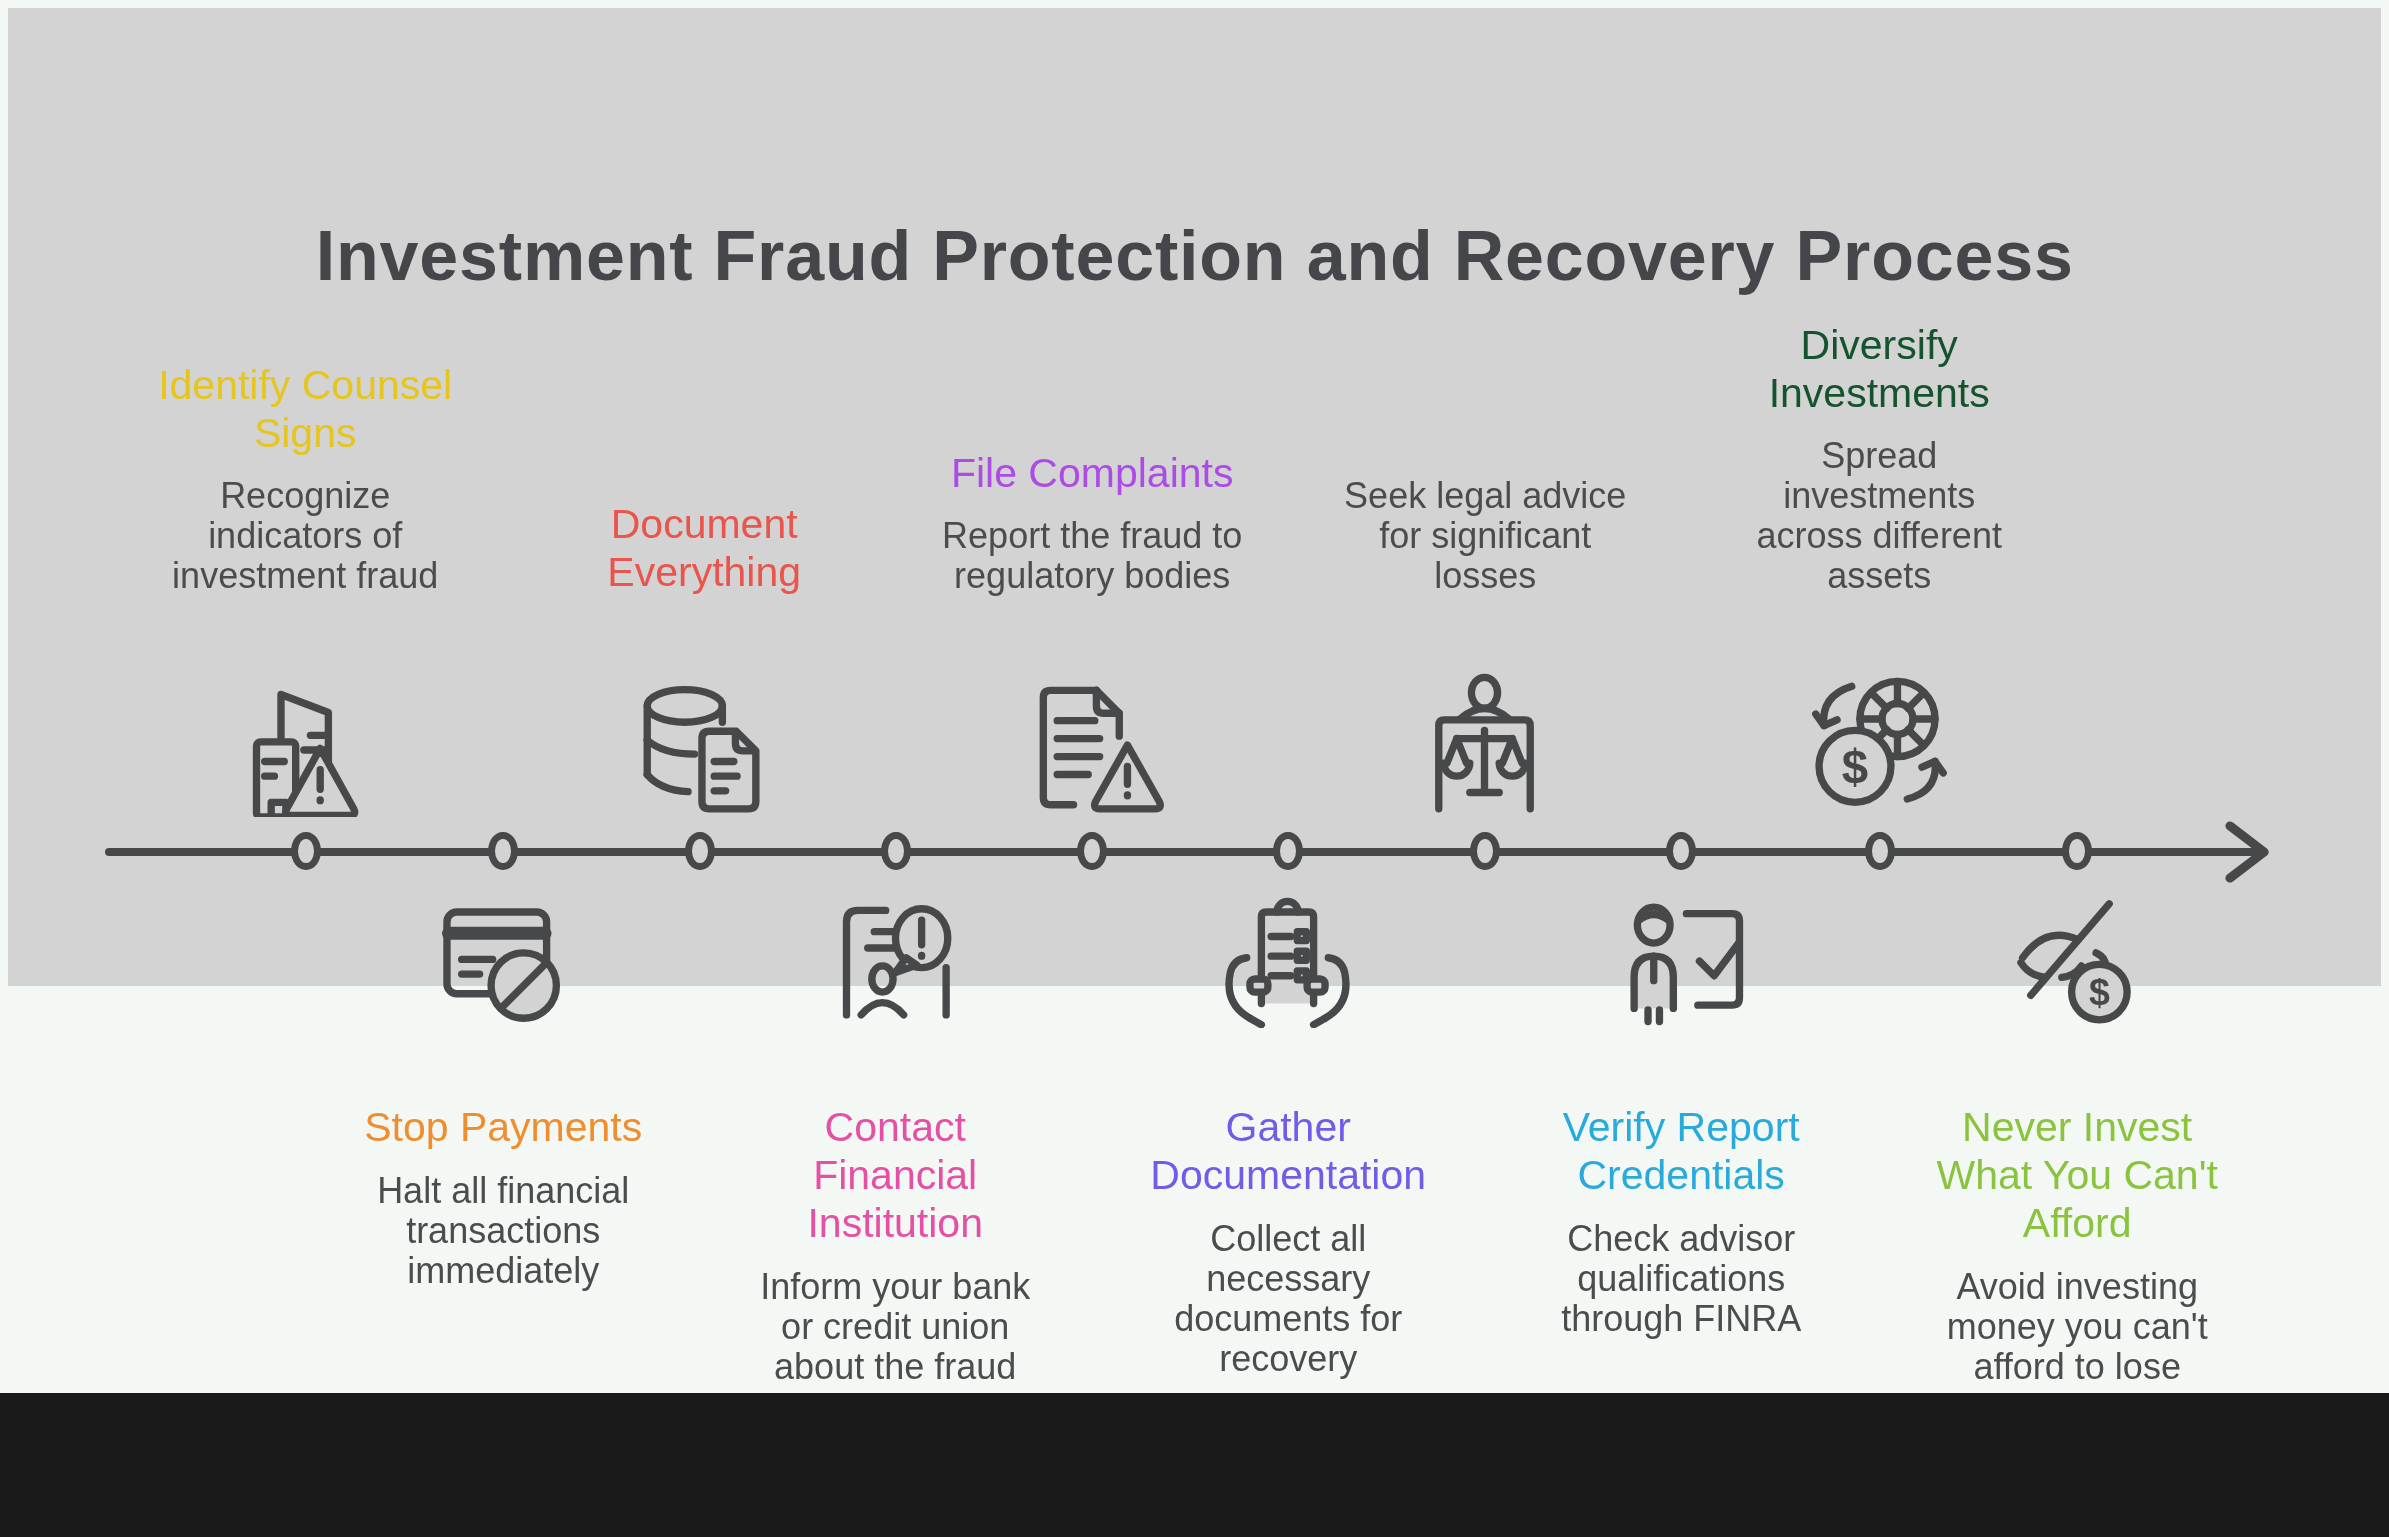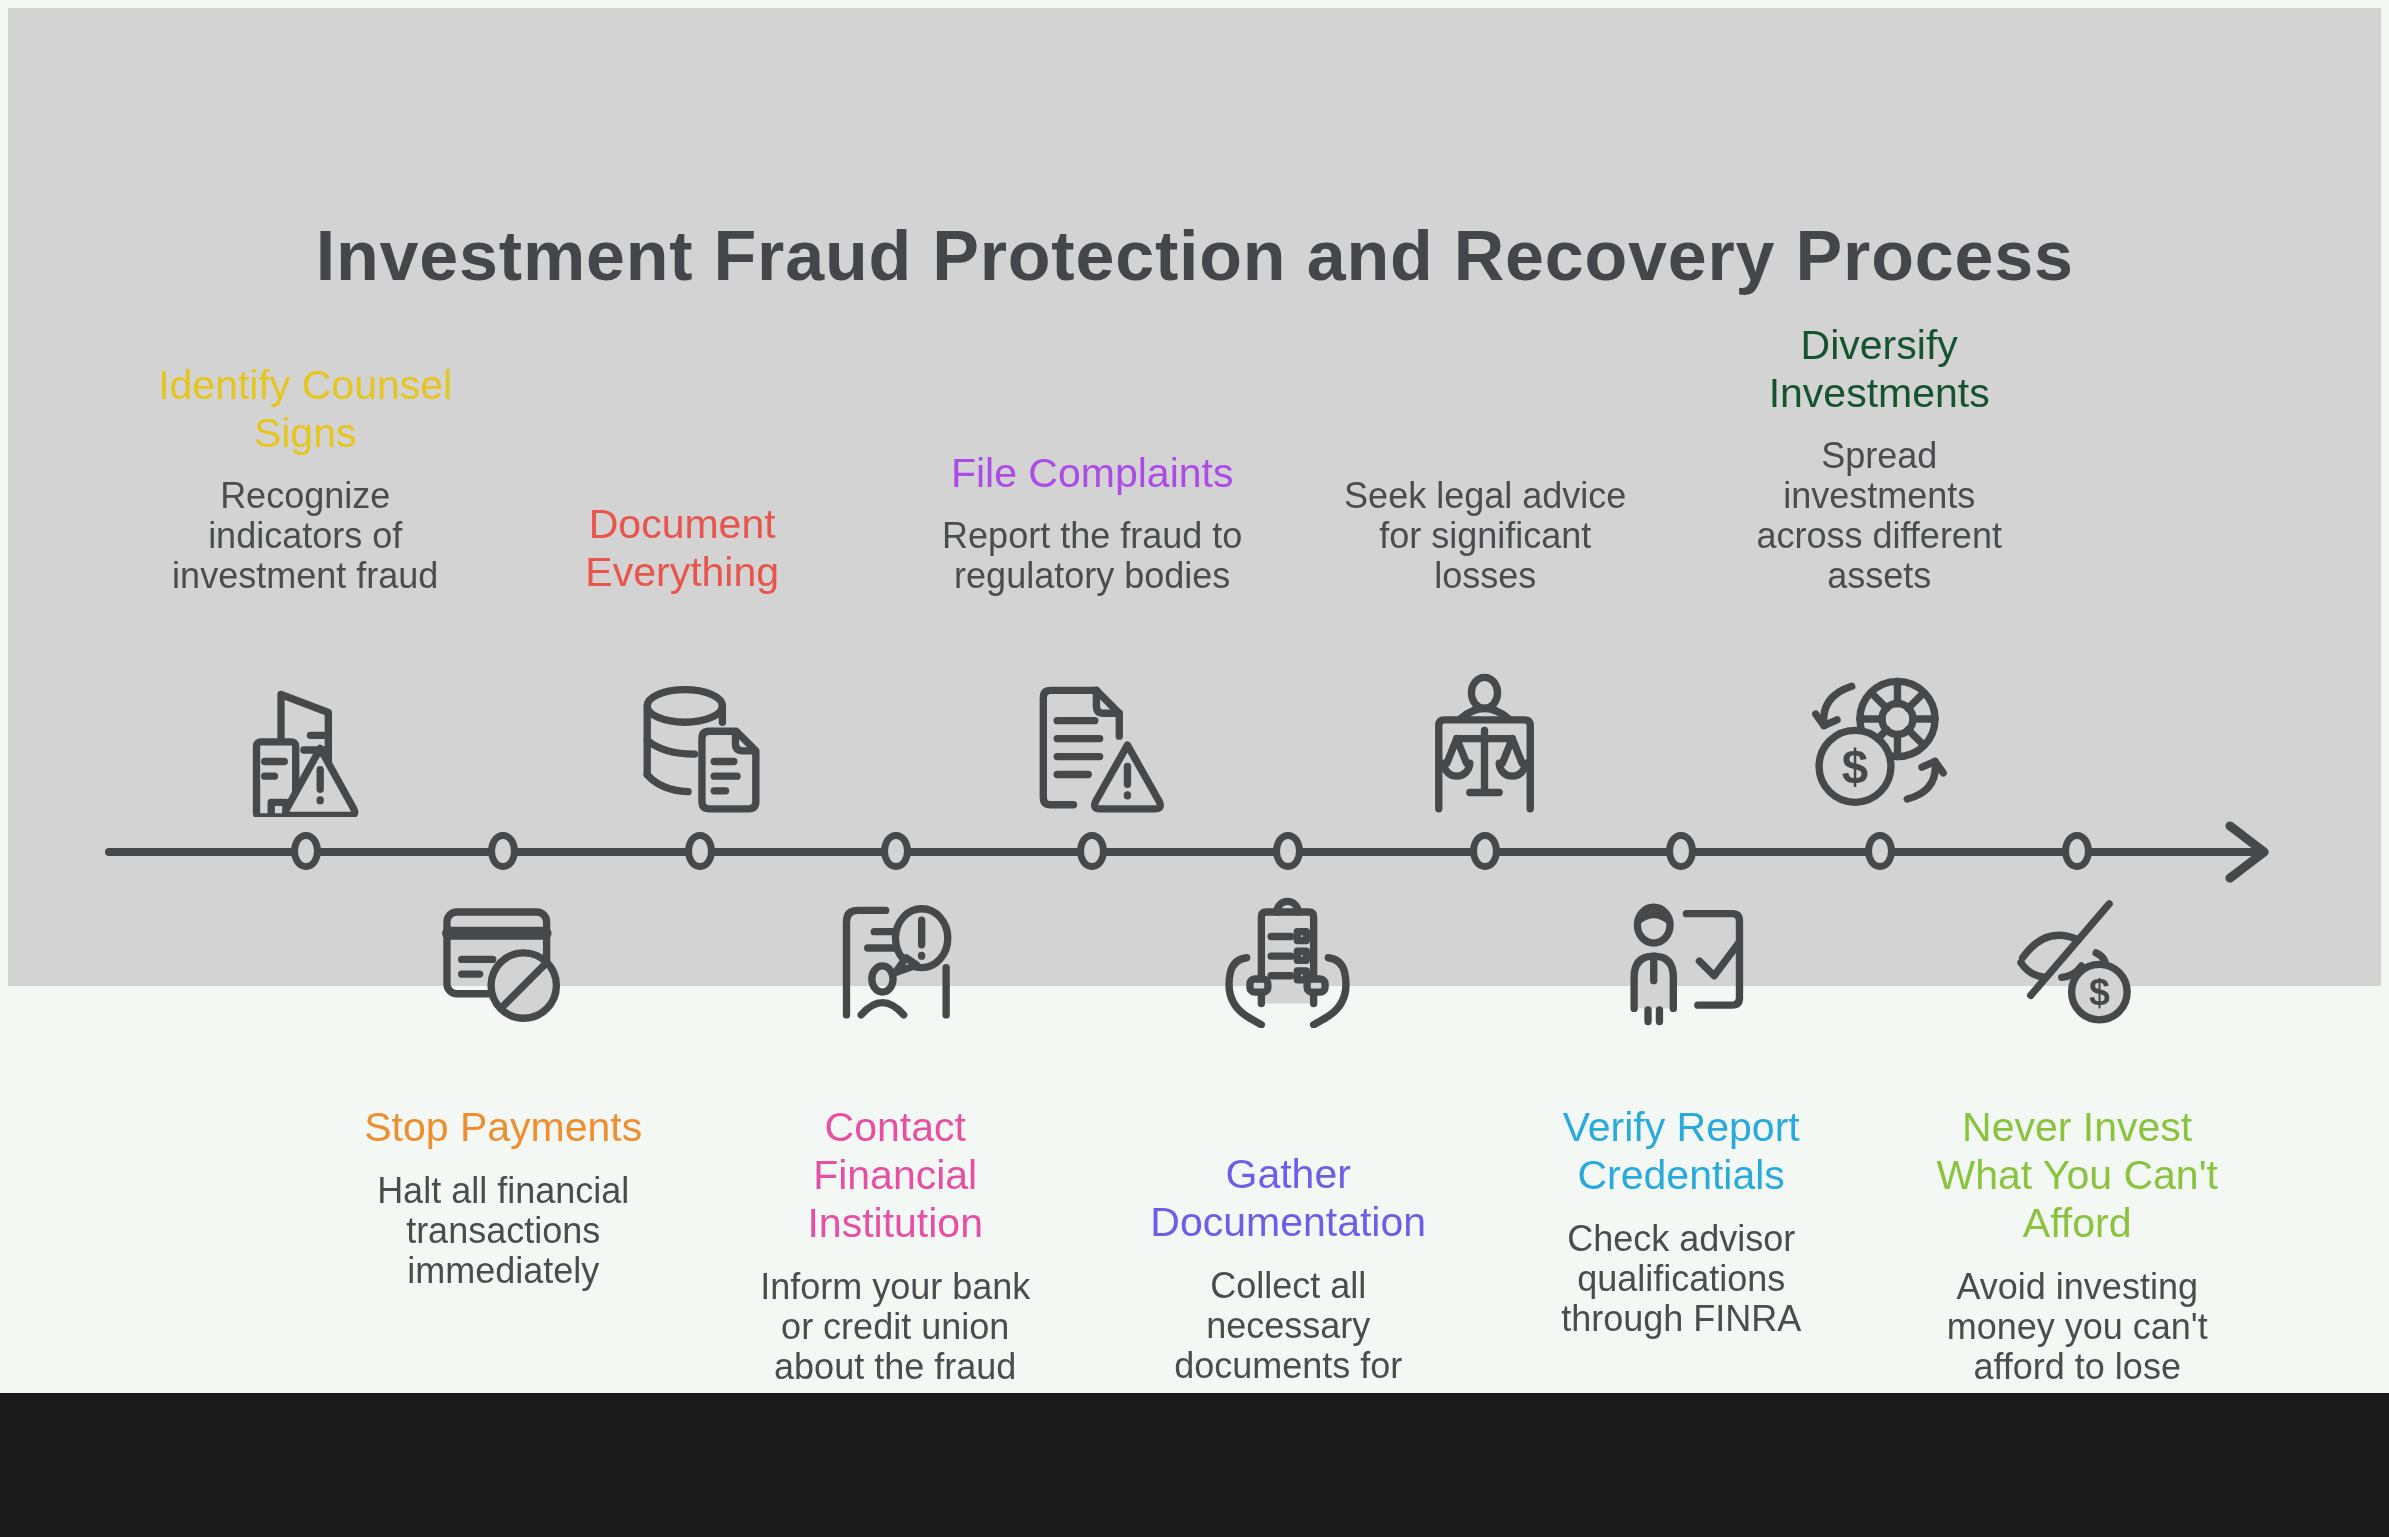--- a/index.html
+++ b/index.html
@@ -89,21 +89,21 @@
       <path d="M88 156 L144 100"></path>
     </svg>
   </div>
   <div class="txtblock bottom" style="left:282px">
     <div class="step-title" style="color: rgb(238, 142, 46);">Stop Payments</div>
     <div class="step-desc">Halt all financial
 transactions
 immediately</div>
   </div>
 
-  <div class="txtblock top" style="left:461px">
+  <div class="txtblock top" style="left:483px">
     <div class="step-title" style="color: rgb(233, 84, 76);">Document
 Everything</div>
   </div>
   <div class="icon top" style="left:618px">
     <svg viewBox="0 0 180 180">
       <ellipse cx="72" cy="44" rx="46" ry="20"></ellipse>
       <path d="M26 44 V128"></path>
       <path d="M118 44 V64"></path>
       <path d="M26 86 Q46 103 84 103"></path>
       <path d="M26 128 Q42 147 76 149"></path>
@@ -159,21 +159,21 @@
       <rect x="102" y="86" width="11" height="11"></rect>
       <rect x="102" y="110" width="11" height="11"></rect>
       <path d="M44 168 Q12 150 20 112 q4-16 20-18"></path>
       <path d="M136 168 Q168 150 160 112 q-4-16-20-18"></path>
       <rect class="fillbg" x="44" y="120" width="22" height="16" rx="6"></rect>
       <rect class="fillbg" x="114" y="120" width="22" height="16" rx="6"></rect>
       <path d="M44 168 l14 8 M136 168 l-14 8"></path>
     </svg>
   </div>
   <div class="txtblock bottom" style="left:1067px">
-    <div class="step-title" style="color: rgb(111, 92, 232); margin-top: 47px;">Gather
+    <div class="step-title" style="color: rgb(111, 92, 232);">Gather
 Documentation</div>
     <div class="step-desc">Collect all
 necessary
 documents for
 recovery</div>
   </div>
 
   <div class="txtblock top" style="left:1264px">
     <div class="step-desc">Seek legal advice
 for significant

